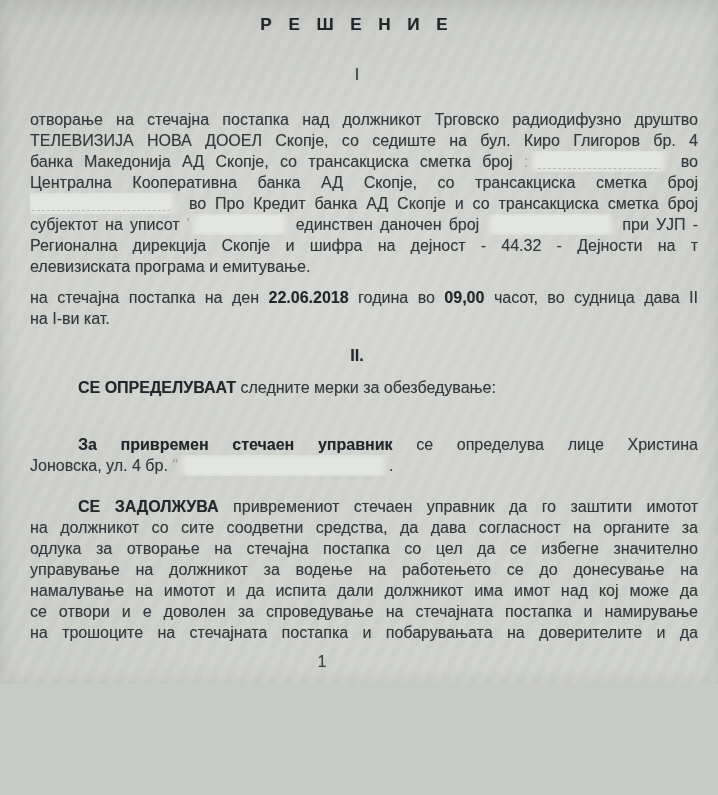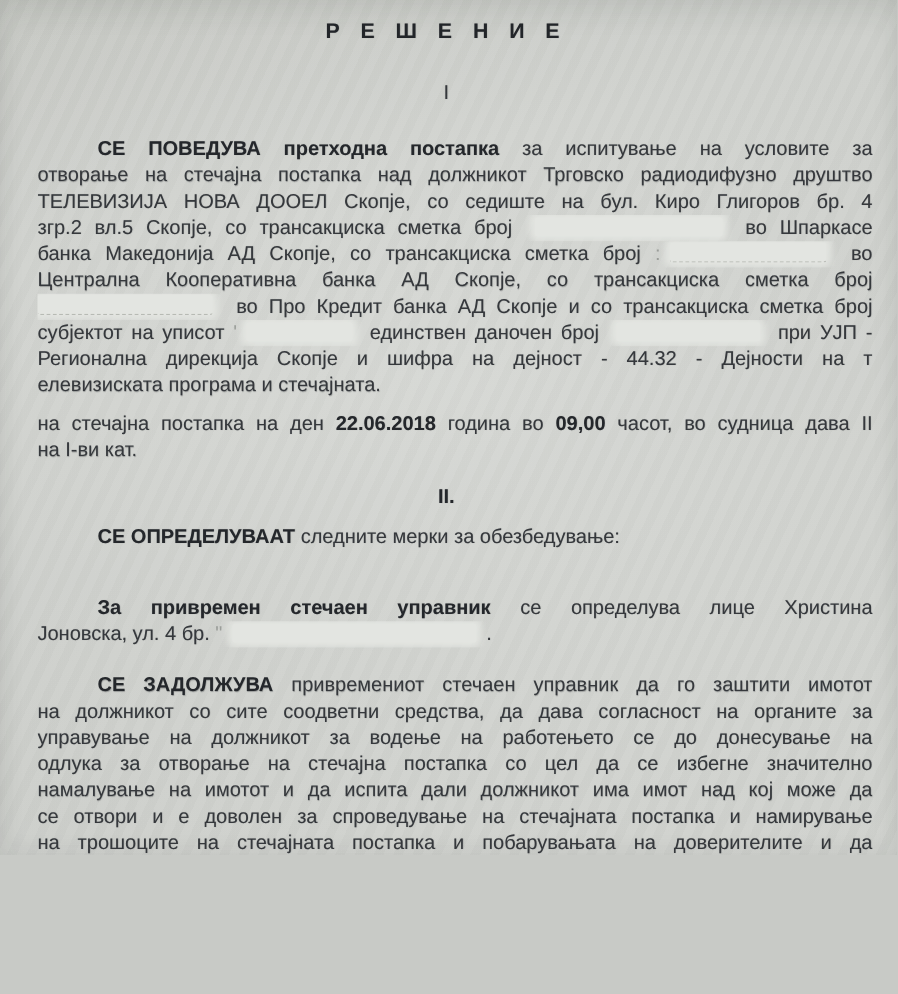--- a/index.html
+++ b/index.html
@@ -50,51 +50,49 @@
 <body>
 
 <div class="paper">
   <div class="doc">
 
     <div class="line center title">Р Е Ш Е Н И Е</div>
 
     <div class="line center num1">I</div>
 
     <div class="mb-p1">
-      <div class="line just"><span class="ind"></span><span class="b">СЕ ПОВЕДУВА претходна постапка</span><span> за испитување на условите за</span></div>
       <div class="line just"><span>отворање на стечајна постапка над должникот Трговско радиодифузно друштво</span></div>
       <div class="line just"><span>ТЕЛЕВИЗИЈА НОВА ДООЕЛ Скопје, со седиште на бул. Киро Глигоров бр. 4</span></div>
-      <div class="line just"><span>згр.2 вл.5 Скопје, со трансакциска сметка број</span> <span class="redact" style="width:150px;margin:0 8px;"></span> <span>во Шпаркасе</span></div>
       <div class="line just"><span>банка Македонија АД Скопје, со трансакциска сметка број</span> <span class="faint">:</span><span class="redact dash" style="width:125px;margin:0 8px;"></span> <span>во</span></div>
       <div class="line just"><span>Централна Кооперативна банка АД Скопје, со трансакциска сметка број</span></div>
       <div class="line just"><span class="redact dash" style="width:140px;margin-right:10px;"></span> <span>во Про Кредит банка АД Скопје и со трансакциска сметка број</span></div>
       <div class="line just"><span>субјектот на уписот</span> <span class="faint">'</span><span class="redact" style="width:85px;margin:0 7px;"></span> <span>единствен даночен број</span> <span class="redact" style="width:115px;margin:0 7px;"></span> <span>при УЈП -</span></div>
       <div class="line just"><span>Регионална дирекција Скопје и шифра на дејност - 44.32 - Дејности на т</span></div>
-      <div class="line"><span>елевизиската програма и стечајната.</span></div>
+      <div class="line"><span>елевизиската програма и емитување.</span></div>
     </div>
 
     <div class="mb-p2">
       <div class="line just"><span>на стечајна постапка на ден </span><span class="b">22.06.2018</span><span> година во </span><span class="b">09,00</span><span> часот, во судница дава II</span></div>
       <div class="line"><span>на I-ви кат.</span></div>
     </div>
 
     <div class="line center b mb-num2">II.</div>
 
     <div class="line mb-p3"><span class="ind"></span><span class="b">СЕ ОПРЕДЕЛУВААТ</span><span> следните мерки за обезбедување:</span></div>
 
     <div class="mb-p4">
       <div class="line just"><span class="ind"></span><span class="b">За привремен стечаен управник</span><span> се определува лице Христина</span></div>
       <div class="line"><span>Јоновска, ул. 4 бр.</span> <span class="faint">"</span><span class="redact" style="width:195px;margin:0 8px;"></span><span>.</span></div>
     </div>
 
     <div class="mb-p5">
       <div class="line just"><span class="ind"></span><span class="b">СЕ ЗАДОЛЖУВА</span><span> привремениот стечаен управник да го заштити имотот</span></div>
       <div class="line just"><span>на должникот со сите соодветни средства, да дава согласност на органите за</span></div>
+      <div class="line just"><span>одлука за отворање на стечајна постапка со цел да се избегне значително</span></div>
       <div class="line just"><span>управување на должникот за водење на работењето се до донесување на</span></div>
-      <div class="line just"><span>одлука за отворање на стечајна постапка со цел да се избегне значително</span></div>
       <div class="line just"><span>намалување на имотот и да испита дали должникот има имот над кој може да</span></div>
       <div class="line just"><span>се отвори и е доволен за спроведување на стечајната постапка и  намирување</span></div>
       <div class="line just"><span>на трошоците на стечајната постапка и побарувањата на доверителите и да</span></div>
     </div>
 
     <div class="line pageno">1</div>
 
   </div>
 </div>
 

